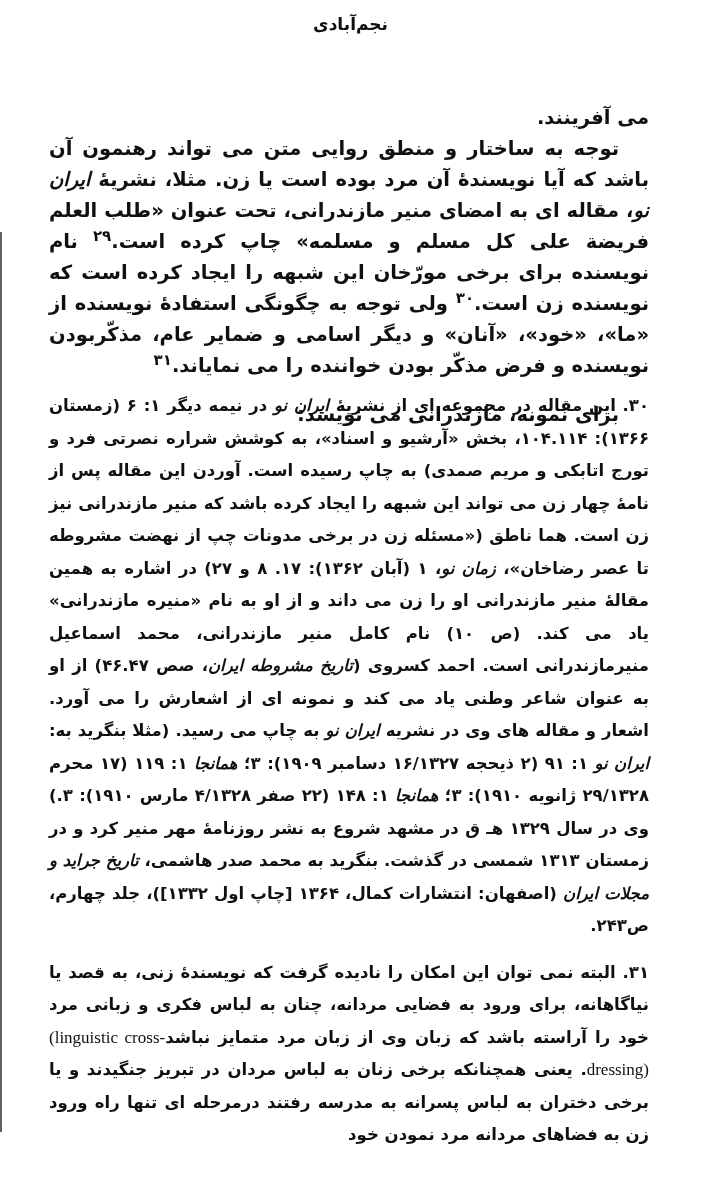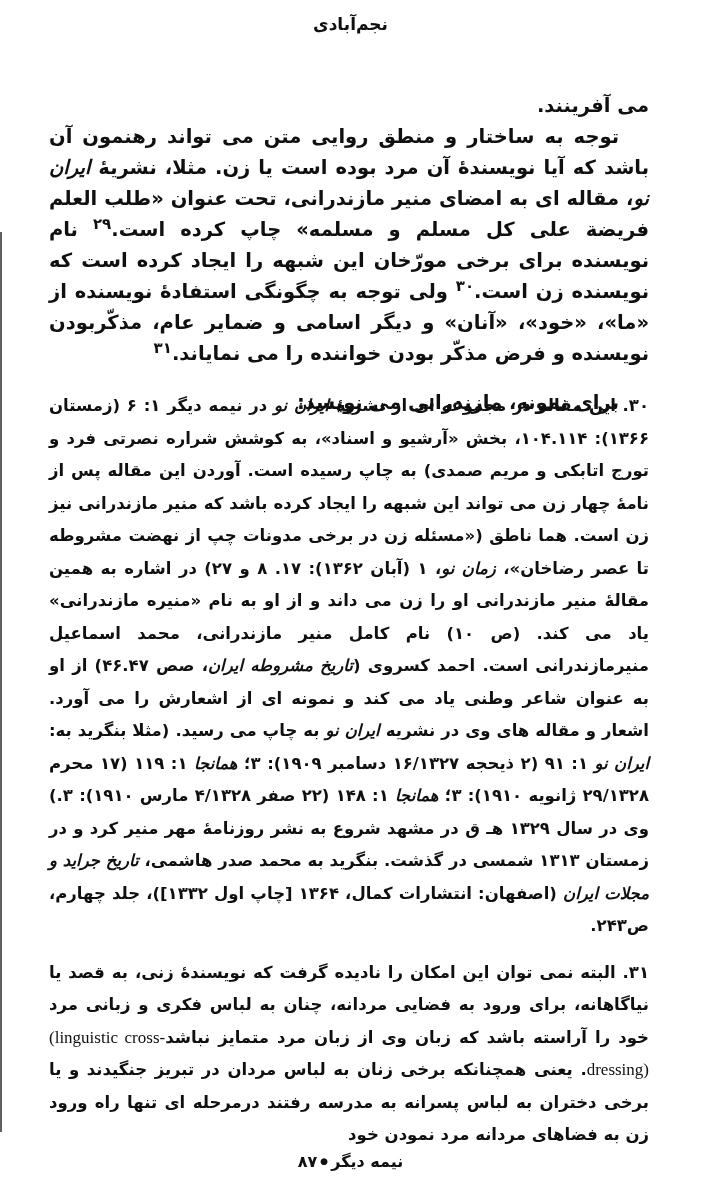--- a/index.html
+++ b/index.html
@@ -5,21 +5,21 @@
   html,body{margin:0;padding:0;background:#ffffff;}
   .page{
     position:relative;width:701px;height:1200px;background:#fff;
     font-family:"DejaVu Sans",sans-serif;direction:rtl;color:#101010;overflow:hidden;
   }
   .running-header{
     position:absolute;top:14px;left:0;right:0;text-align:center;
     font-size:17px;font-weight:bold;
   }
   .body-text{
-    position:absolute;top:90px;right:52px;left:49px;
+    position:absolute;top:102px;right:52px;left:49px;
     font-size:19.5px;font-weight:bold;line-height:31px;
     text-align:justify;text-align-last:right;
   }
   .para{margin:0;}
   .para.indent{text-indent:30px;}
   .para.lead-in{margin-top:18px;}
   sup.fnref{font-size:15px;line-height:0;vertical-align:7px;font-weight:bold;}
   .footnotes{
     position:absolute;top:390px;right:52px;left:49px;
     font-size:16.5px;font-weight:bold;line-height:32.5px;
@@ -56,17 +56,14 @@
     <p class="para indent lead-in"><span>برای نمونه، مازندرانی می نویسد:</span></p>
   </div>
 
   <div class="footnotes">
 
     <p class="fn"><span>۳۰. این مقاله در مجموعه ای از نشریهٔ </span><span class="it">ایران نو</span><span> در نیمه دیگر ۱: ۶ (زمستان ۱۳۶۶): ۱۰۴.۱۱۴، بخش «آرشیو و اسناد»، به کوشش شراره نصرتی فرد و تورج اتابکی و مریم صمدی) به چاپ رسیده است. آوردن این مقاله پس از نامهٔ چهار زن می تواند این شبهه را ایجاد کرده باشد که منیر مازندرانی نیز زن است. هما ناطق («مسئله زن در برخی مدونات چپ از نهضت مشروطه تا عصر رضاخان»، </span><span class="it">زمان نو</span><span>، ۱ (آبان ۱۳۶۲): ۱۷. ۸ و ۲۷) در اشاره به همین مقالهٔ منیر مازندرانی او را زن می داند و از او به نام «منیره مازندرانی» یاد می کند. (ص ۱۰) نام کامل منیر مازندرانی، محمد اسماعیل منیرمازندرانی است. احمد کسروی (</span><span class="it">تاریخ مشروطه ایران</span><span>، صص ۴۶.۴۷) از او به عنوان شاعر وطنی یاد می کند و نمونه ای از اشعارش را می آورد. اشعار و مقاله های وی در نشریه </span><span class="it">ایران نو</span><span> به چاپ می رسید. (مثلا بنگرید به: </span><span class="it">ایران نو</span><span> ۱: ۹۱ (۲ ذیحجه ۱۳۲۷‏/‏۱۶ دسامبر ۱۹۰۹): ۳؛ </span><span class="it">همانجا</span><span> ۱: ۱۱۹ (۱۷ محرم ۱۳۲۸‏/‏۲۹ ژانویه ۱۹۱۰): ۳؛ </span><span class="it">همانجا</span><span> ۱: ۱۴۸ (۲۲ صفر ۱۳۲۸‏/‏۴ مارس ۱۹۱۰): ۳.) وی در سال ۱۳۲۹ هـ ق در مشهد شروع به نشر روزنامهٔ مهر منیر کرد و در زمستان ۱۳۱۳ شمسی در گذشت. بنگرید به محمد صدر هاشمی، </span><span class="it">تاریخ جراید و مجلات ایران</span><span> (اصفهان: انتشارات کمال، ۱۳۶۴ [چاپ اول ۱۳۳۲])، جلد چهارم، ص۲۴۳.</span></p>
 
     <p class="fn"><span>۳۱. البته نمی توان این امکان را نادیده گرفت که نویسندهٔ زنی، به قصد یا نیاگاهانه، برای ورود به فضایی مردانه، چنان به لباس فکری و زبانی مرد خود را آراسته باشد که زبان وی از زبان مرد متمایز نباشد</span><span class="latin">(linguistic cross-dressing)</span><span>. یعنی همچنانکه برخی زنان به لباس مردان در تبریز جنگیدند و یا برخی دختران به لباس پسرانه به مدرسه رفتند درمرحله ای تنها راه ورود زن به فضاهای مردانه مرد نمودن خود </span></p>
   </div>
 
-  <div class="page-footer">
-    <span>نیمه دیگر</span><span class="bullet">●</span><span>۸۷</span>
-  </div>
 
 </div>
 
 </body></html>

